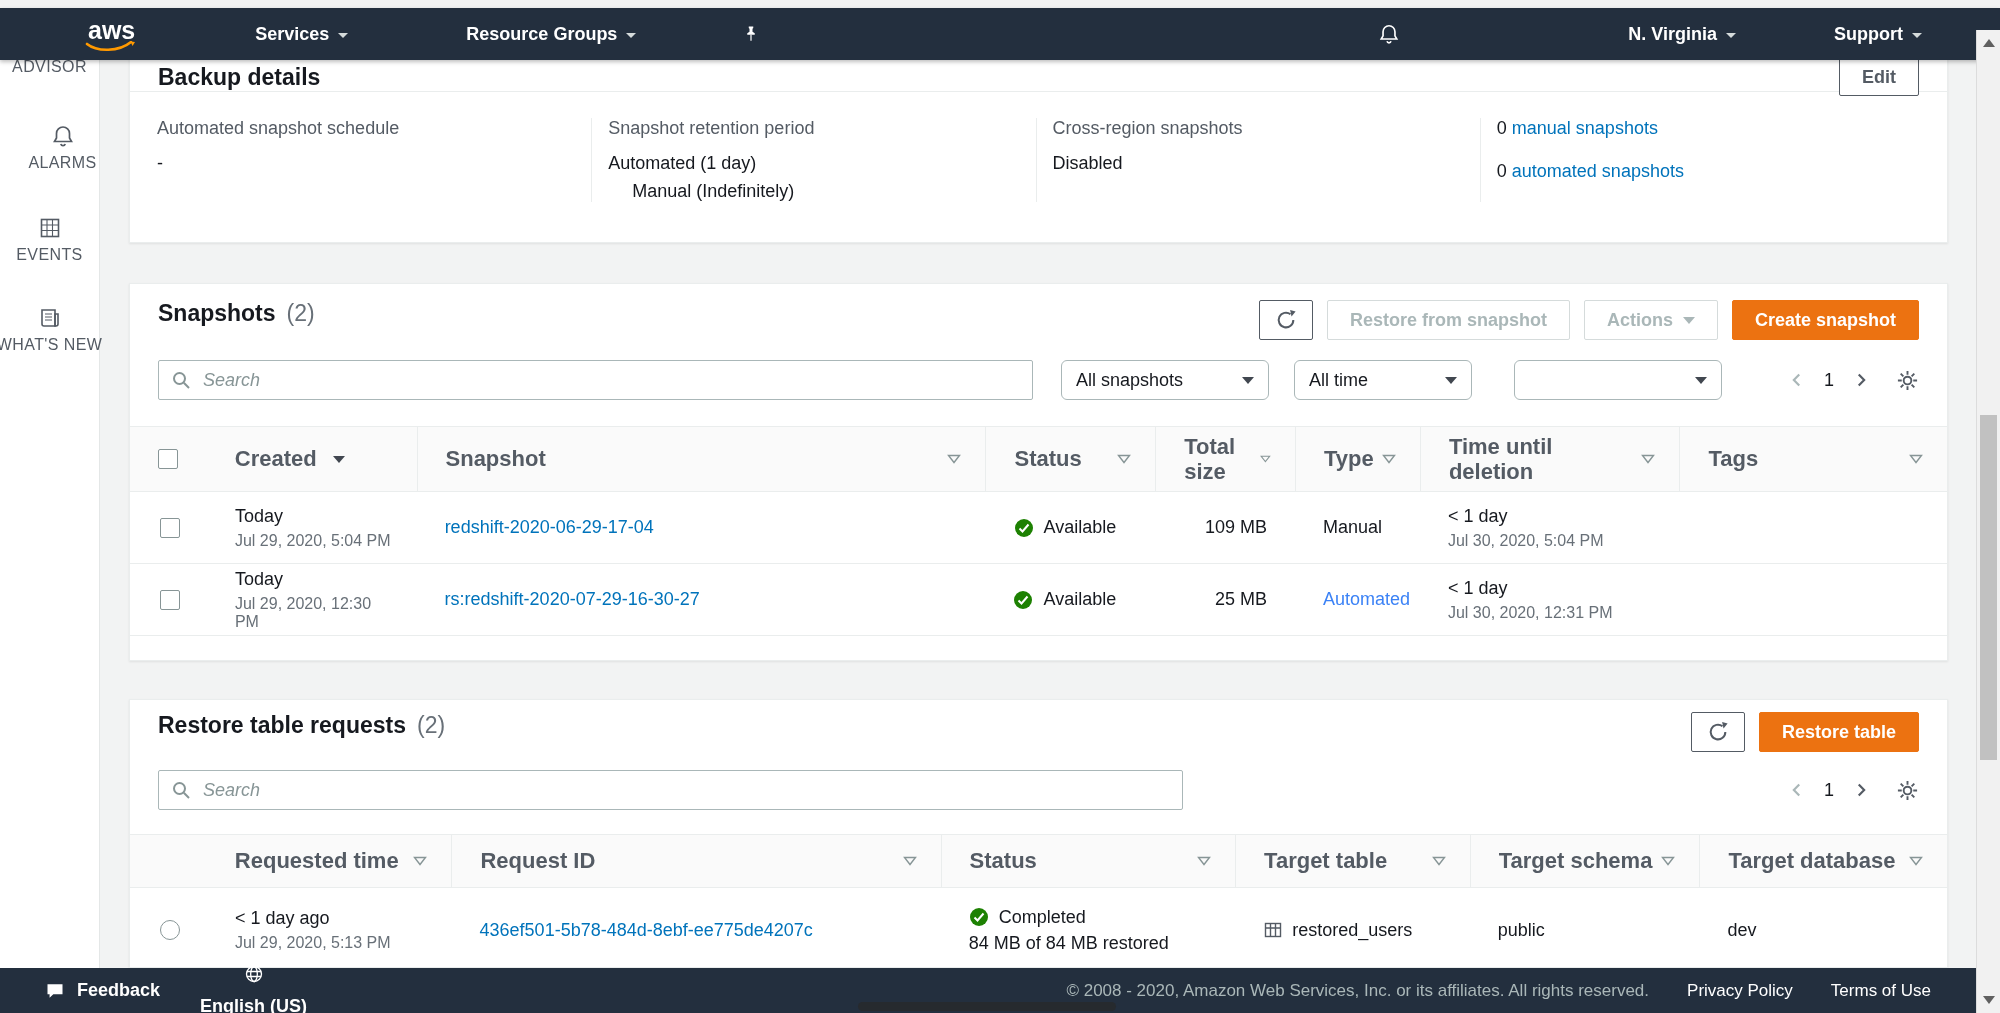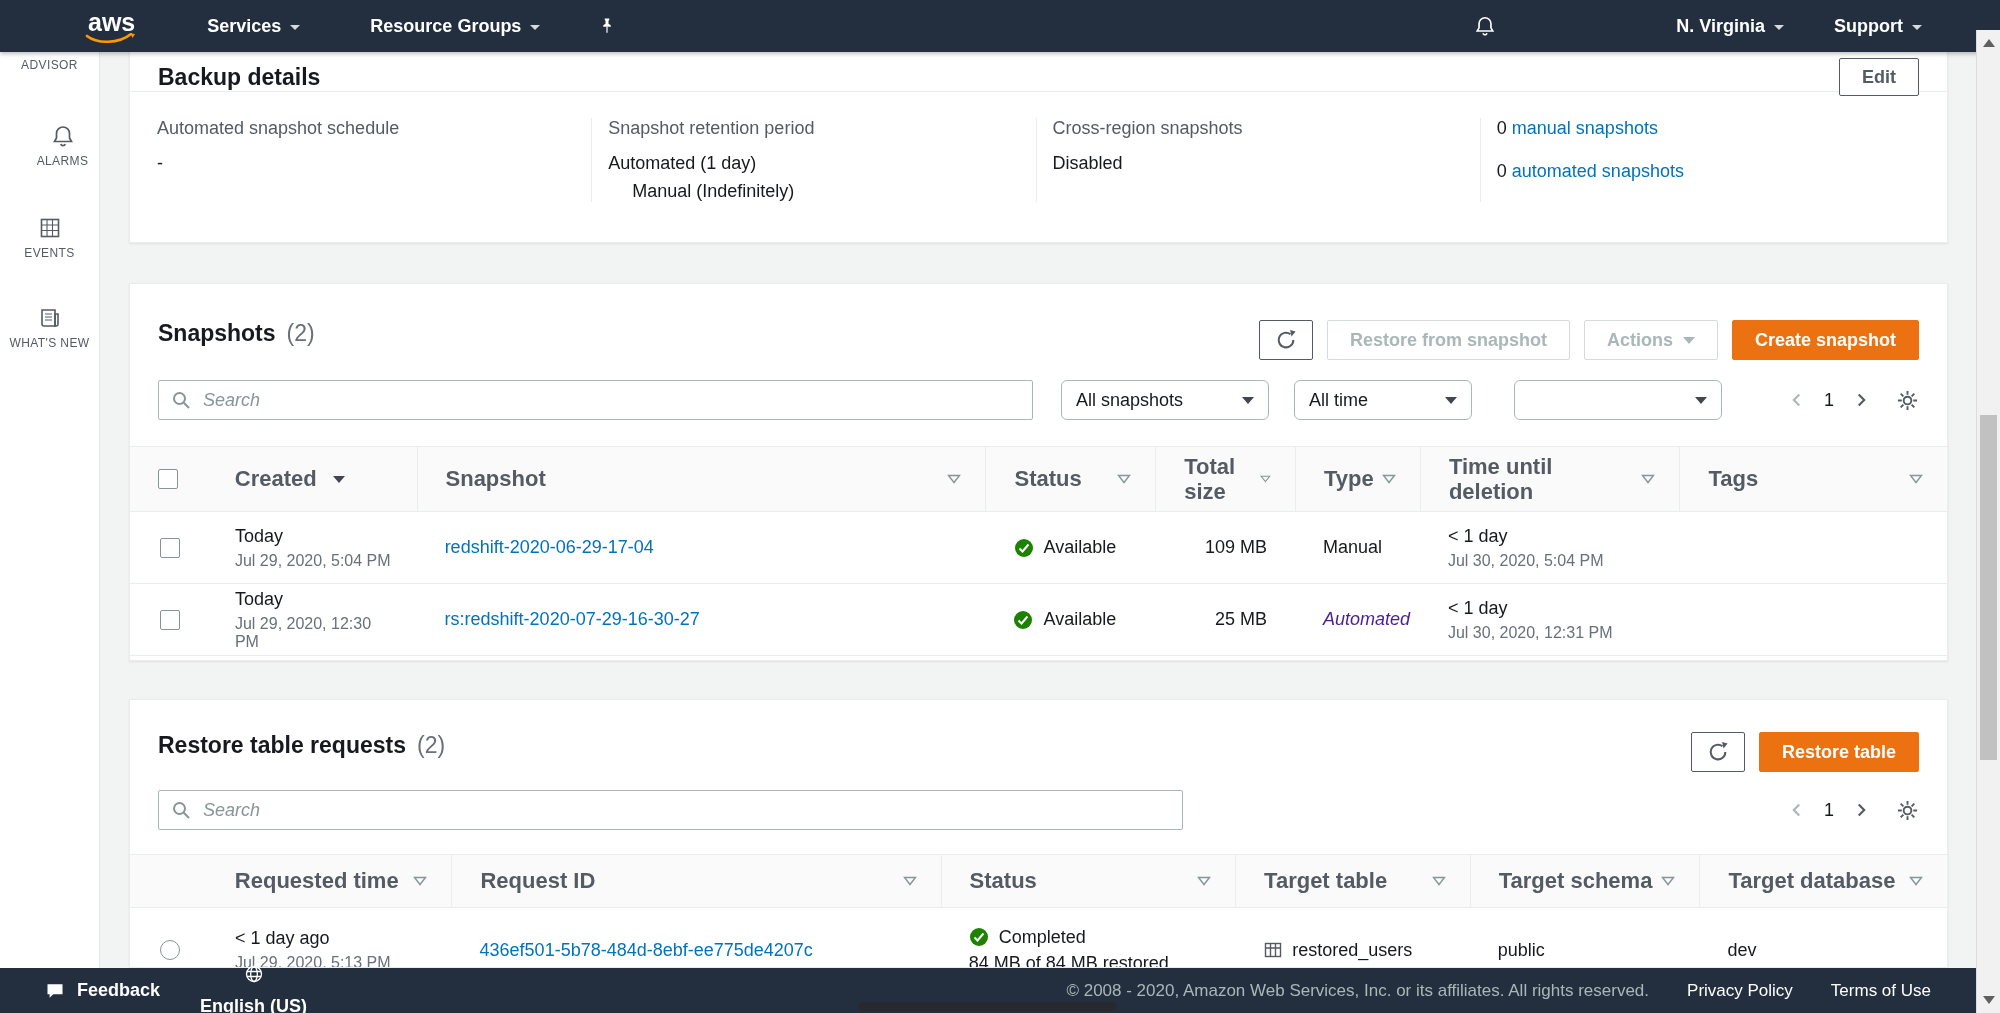--- a/index.html
+++ b/index.html
@@ -1,36 +1,36 @@
 <!DOCTYPE html>
 <html><head>
 <meta charset="utf-8">
 <style>
   * { margin:0; padding:0; box-sizing:border-box; }
   html,body { width:2000px; height:1013px; overflow:hidden; }
   body { font-family:"Liberation Sans","DejaVu Sans",sans-serif; font-size:18px; color:#16191f; background:#f2f3f3; position:relative; }
 
   
-  .topnav { position:absolute; left:0; top:0; width:2000px; height:52px; background:#232f3e; display:flex; align-items:center; z-index:40; box-shadow:0 2px 4px rgba(0,0,0,.25); }
+  .topnav { position:absolute; left:0; top:8px; width:2000px; height:52px; background:#232f3e; display:flex; align-items:center; z-index:40; box-shadow:0 2px 4px rgba(0,0,0,.25);gap:48px; }
   .aws-logo { margin-left:88px; position:relative; color:#fff; font-weight:bold; font-size:25px; line-height:1; padding-bottom:8px; }
   .aws-logo .swoosh { position:absolute; left:-3px; bottom:-4px; }
   .nav-item { display:flex; align-items:center; gap:9px; color:#ffffff; font-weight:600; font-size:18px; cursor:pointer; }
   .nav-item.svc { margin-left:72px; }
   .nav-item.rg { margin-left:70px; }
   .nav-pin { margin-left:58px; display:flex; align-items:center; cursor:pointer; }
   .nav-spacer { flex:1; }
   .nav-bell { margin-right:180px; display:flex; align-items:center; cursor:pointer; }
   .nav-item.region { margin-right:50px; }
   .nav-item.support { margin-right:78px; }
   .caret-w { width:0; height:0; border-left:5px solid transparent; border-right:5px solid transparent; border-top:5px solid #d5dbdb; margin-top:2px; }
 
   
   .sidebar { position:absolute; left:0; top:52px; width:100px; bottom:45px; background:#fff; border-right:1px solid #e4e7e7; z-index:5; }
   .side-item { position:absolute; left:0; width:100%; display:flex; flex-direction:column; align-items:center; gap:6px; color:#545b64; cursor:pointer; }
-  .side-label { font-size:12px; letter-spacing:.4px; color:#545b64; white-space:nowrap;text-align:center; }
+  .side-label { font-size:16px; letter-spacing:.4px; color:#545b64; white-space:nowrap;text-align:center; }
   .side-advisor { top:6px; }
   .side-alarms { top:72px;padding-left:26px; }
   .side-events { top:164px; }
   .side-news  { top:254px; }
 
   
   .content { position:absolute; left:101px; top:52px; right:24px; bottom:45px; background:#f2f3f3; overflow:hidden; }
   .card { background:#fff; border:1px solid #eaeded; box-shadow:0 1px 2px rgba(0,0,0,.08); margin:0 28px; }
 
   h2.card-title { font-size:23px; font-weight:bold; color:#16191f; display:inline; }
@@ -54,21 +54,21 @@
   .bcol.c1 { width:462px; } .bcol.c2 { width:445px; } .bcol.c3 { width:445px; } .bcol.c4 { width:468px; }
   .blabel { color:#545b64; font-size:18px; }
   .bval { margin-top:14px; font-size:18px; color:#16191f; }
   .bval + .bval { margin-top:7px;margin-left:24px; }
   .link { color:#0073bb; cursor:pointer; text-decoration:none; }
   .snap-count-line + .snap-count-line { margin-top:22px; }
 
   
   .snap-card { margin-top:40px; height:378px; overflow:hidden; }
   .restore-card { margin-top:38px; height:269px; overflow:hidden; }
-  .card-head { display:flex; align-items:flex-start; justify-content:space-between; padding:16px 28px 0;margin-top:20px; }
+  .card-head { display:flex; align-items:flex-start; justify-content:space-between; padding:16px 28px 0; }
   .restore-card .card-head { padding-top:12px; }
   .head-actions { display:flex; gap:14px; }
 
   .filter-row { display:flex; align-items:center; padding:20px 28px 0; }
   .restore-card .filter-row { padding-top:18px; }
   .searchbox { position:relative; }
   .searchbox.snap { width:875px; }
   .searchbox.rest { width:1025px; }
   .searchbox input { width:100%; height:40px; border:1px solid #aab7b8; border-radius:2px; font-family:inherit; font-size:18px; color:#16191f; padding:0 12px 0 44px; background:#fff; }
   .searchbox input::placeholder { color:#879596; font-style:italic; }
@@ -94,21 +94,21 @@
   .wrap110 { max-width:112px; display:inline-block; }
   .selcell { display:flex; align-items:center; justify-content:center; padding:0; }
   .checkbox { width:20px; height:20px; border:1px solid #879596; border-radius:2px; background:#fff; cursor:pointer; }
   .radio { width:20px; height:20px; border:1px solid #879596; border-radius:50%; background:#fff; cursor:pointer; }
 
   .trow { display:flex; align-items:center; border-bottom:1px solid #eaeded; height:72px; font-size:18px; }
   .restore-card .trow { height:84px; border-bottom:none; }
   .td { padding:0 24px 0 28px; }
   .td .sub { color:#687078; font-size:16px; margin-top:5px; }
   .statuscell { display:flex; align-items:center; gap:10px; }
-  .muted-italic { color:#4c1d95; font-style:italic; }
+  .muted-italic { color:#3b82f6; }
   .num { text-align:right; padding-right:28px; }
   .tblicon-cell { display:flex; align-items:center; gap:9px; }
 
   
   .s-c0{width:77px;} .s-c1{width:210px;} .s-c2{width:570px;} .s-c3{width:170px;} .s-c4{width:140px;} .s-c5{width:125px;} .s-c6{width:260px;} .s-c7{width:268px;}
   
   .r-c0{width:77px;} .r-c1{width:245px;} .r-c2{width:490px;} .r-c3{width:295px;} .r-c4{width:235px;} .r-c5{width:230px;} .r-c6{width:248px;}
 
   
   .footer { position:absolute; left:0; right:24px; bottom:0; height:45px; background:#232f3e; display:flex; align-items:center; z-index:10; }

